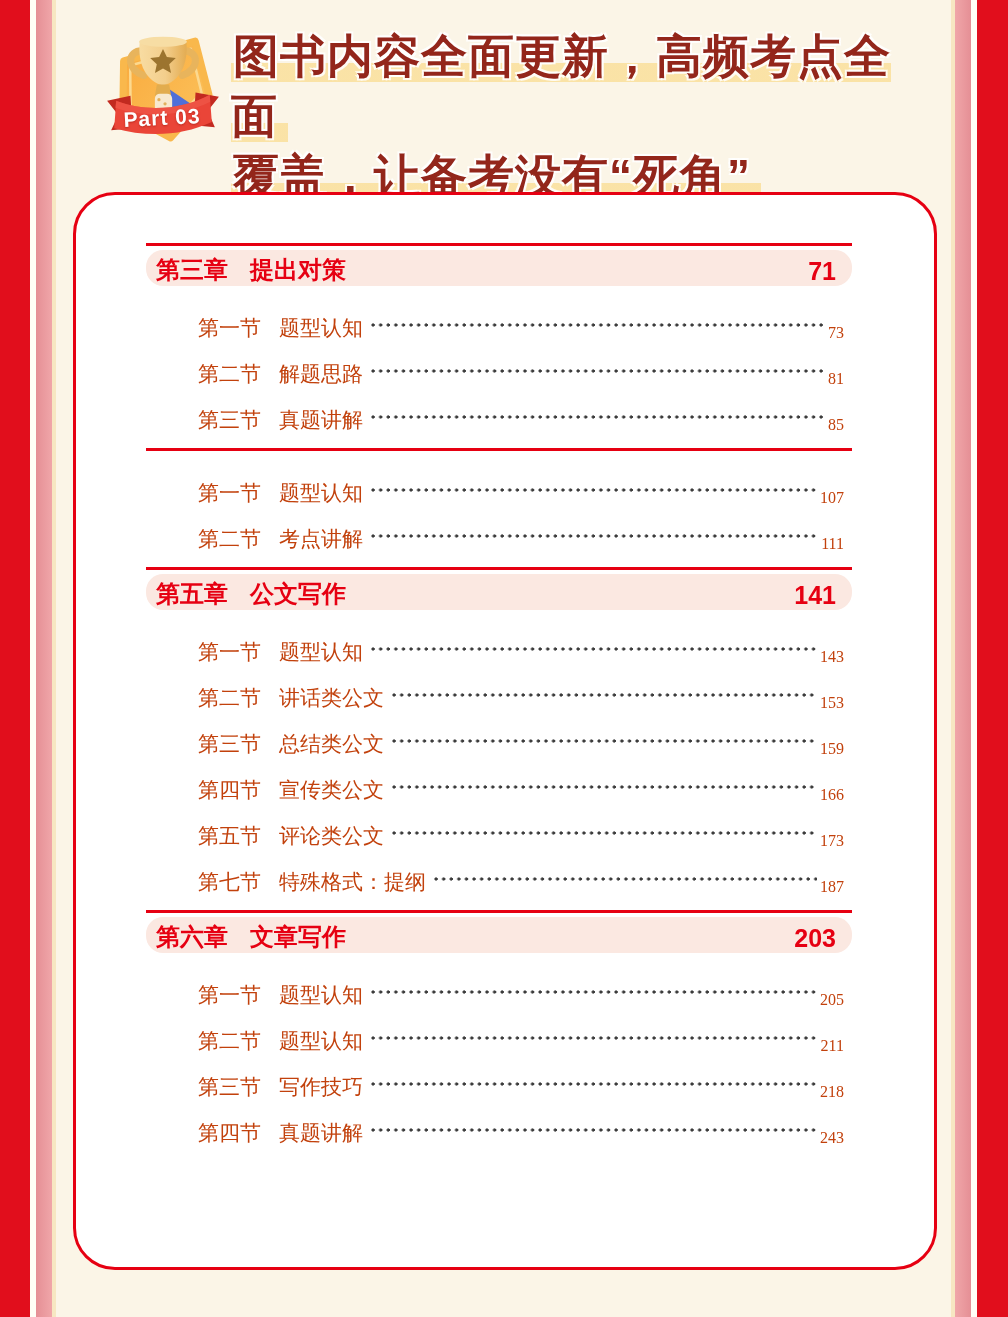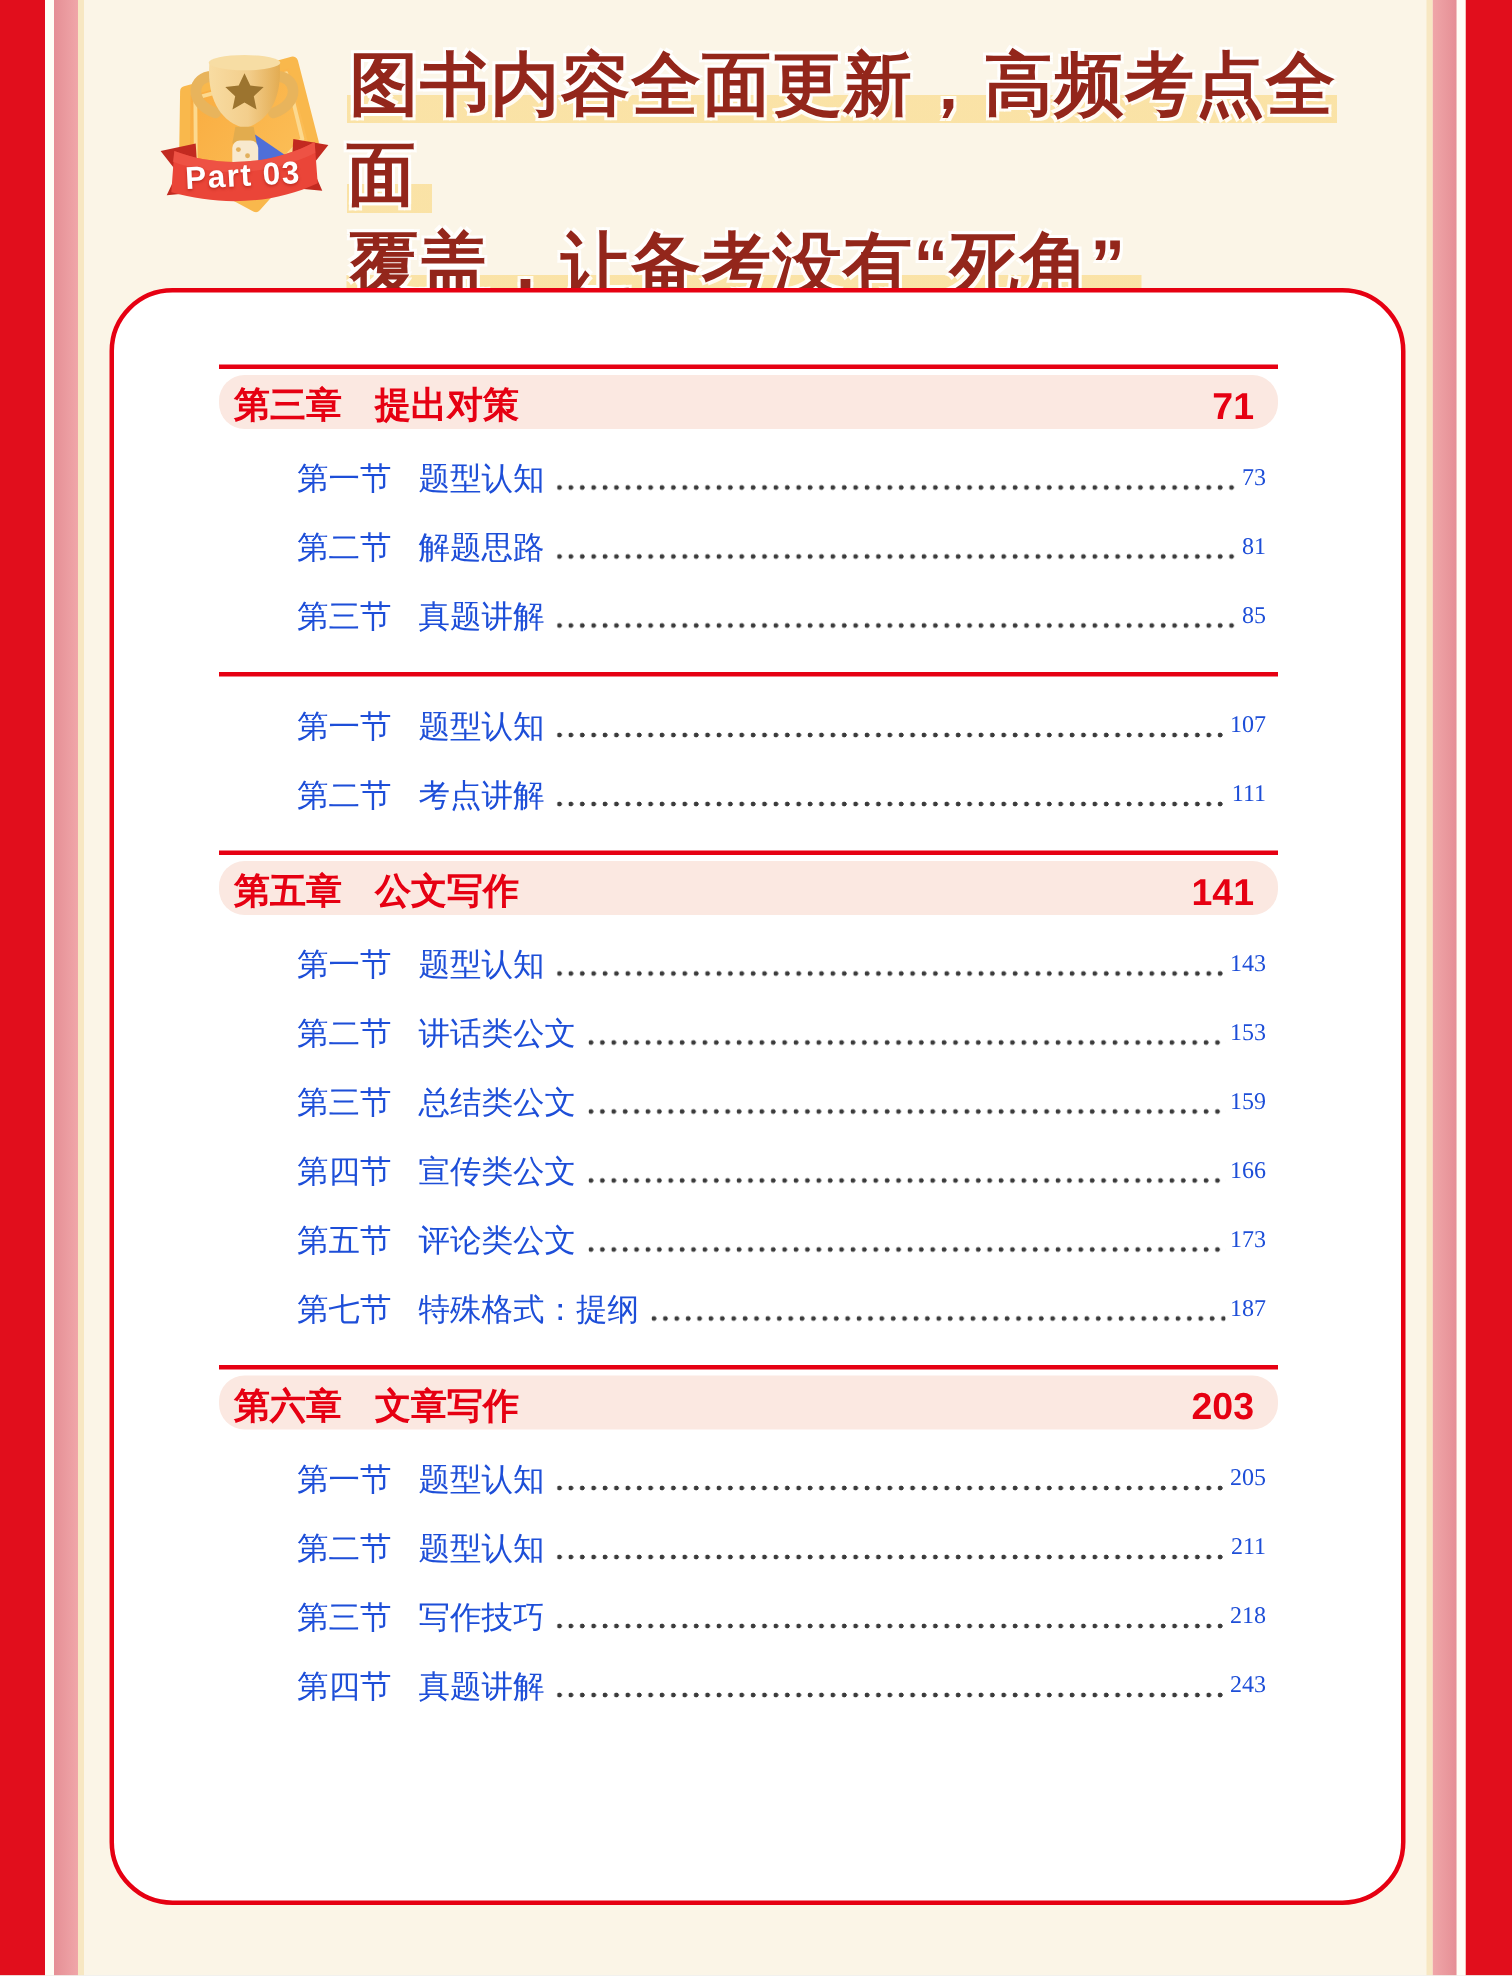--- a/index.html
+++ b/index.html
@@ -72,24 +72,24 @@
     padding: 0 16px 0 10px;
     color: #E60012;
     border-radius: 17px;
   }
   .ch-no    { font-size: 24px; font-weight: bold; margin-right: 22px; }
   .ch-title { font-size: 24px; font-weight: bold; }
   .ch-page  { margin-left: auto; font-size: 25px; font-weight: 600; }
 
   .sections { list-style: none; margin-top: 10px; padding: 0 8px 0 52px; }
   .row {
-    display: flex; align-items: center;
+    display: flex; align-items: flex-end;
     height: 46px;
     font-family: "Liberation Serif", serif;
-    font-size: 21px; color: #1d4ed8;
+    font-size: 21px; color: #c2410c;
   }
   .sec-no    { margin-right: 18px; white-space: nowrap; }
   .sec-title { white-space: nowrap; }
   .dots {
     flex: 1 1 auto; align-self: stretch;
     margin: 0 3px 0 8px;
     background-image: radial-gradient(circle at 2px 2px, #3b3b3b 1.4px, rgba(0,0,0,0) 1.8px);
     background-size: 7.6px 4px;
     background-repeat: repeat-x;
     background-position: left 27px;

